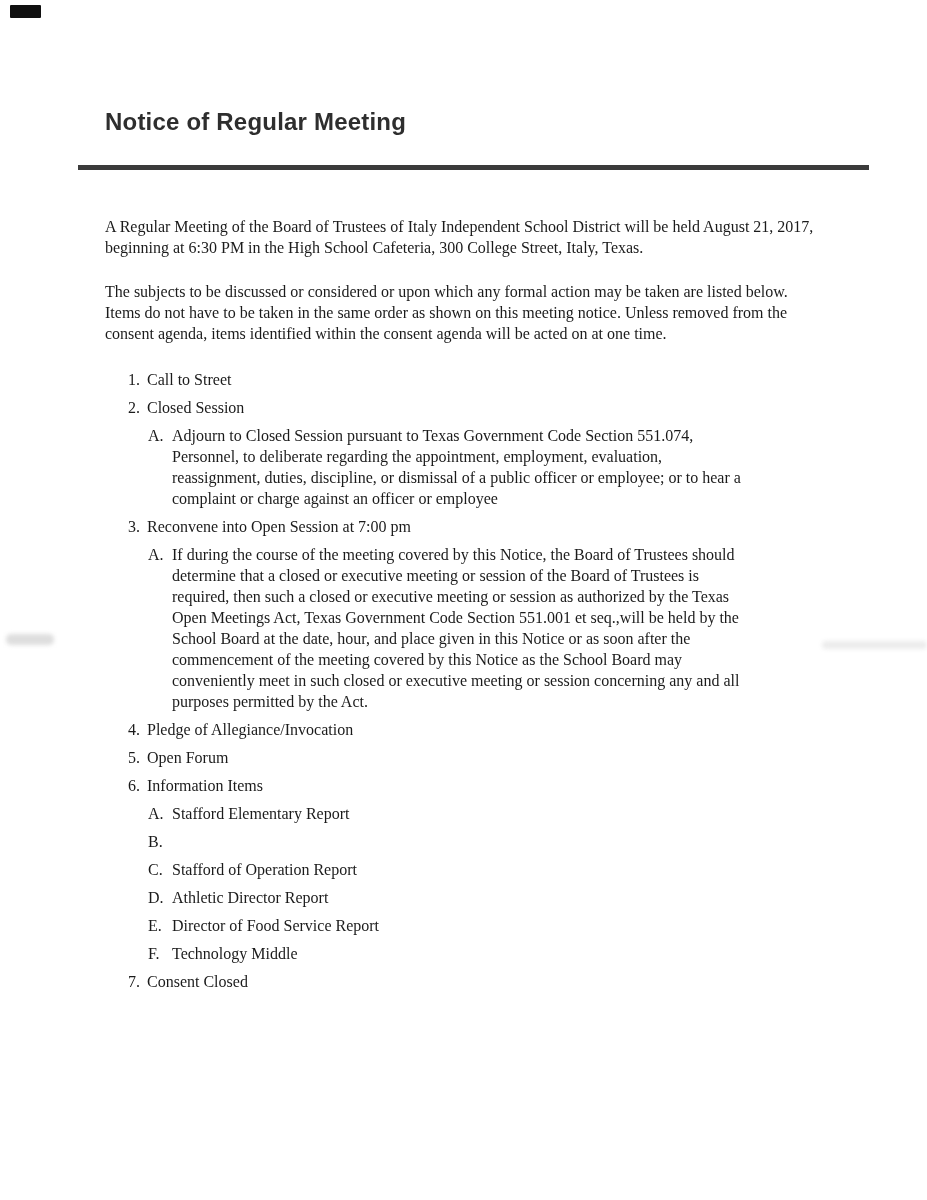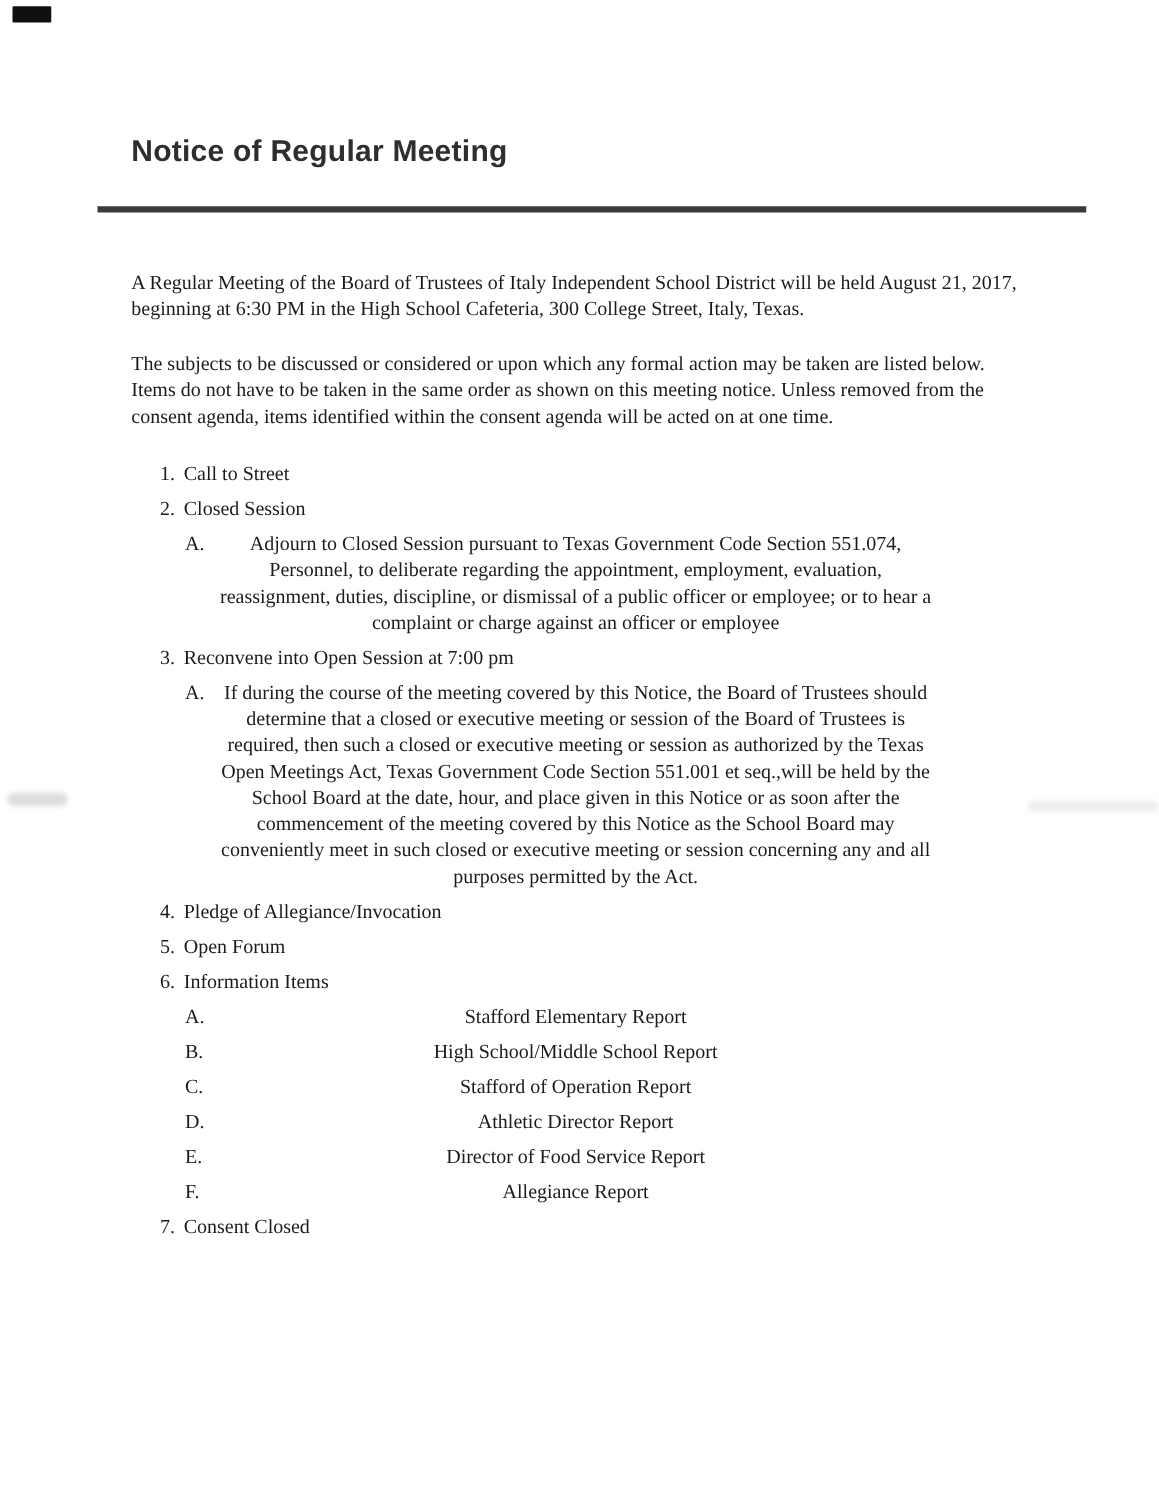--- a/index.html
+++ b/index.html
@@ -79,21 +79,21 @@
   }
   .row .num{
     margin-left:23px;
     width:19px;flex:none;
   }
   .row .txt{width:700px;}
   .row.sub .letter{
     margin-left:43px;
     width:24px;flex:none;
   }
-  .row.sub .txt{width:610px;text-align:center;}
+  .row.sub .txt{width:610px;}
 </style>
 </head>
 <body>
 
 <div class="page">
 
   <div class="artifact-topleft"></div>
   <div class="smudge-left"></div>
   <div class="smudge-right"></div>
 
@@ -143,37 +143,36 @@
     <div class="row">
       <span class="num">6.</span>
       <span class="txt">Information Items</span>
     </div>
     <div class="row sub">
       <span class="letter">A.</span>
       <span class="txt">Stafford Elementary Report</span>
     </div>
     <div class="row sub">
       <span class="letter">B.</span>
-      <span class="txt">High School/Middle School Report</span>
     </div>
     <div class="row sub">
       <span class="letter">C.</span>
       <span class="txt">Stafford of Operation Report</span>
     </div>
     <div class="row sub">
       <span class="letter">D.</span>
       <span class="txt">Athletic Director Report</span>
     </div>
     <div class="row sub">
       <span class="letter">E.</span>
       <span class="txt">Director of Food Service Report</span>
     </div>
     <div class="row sub">
       <span class="letter">F.</span>
-      <span class="txt">Allegiance Report</span>
+      <span class="txt">Technology Middle</span>
     </div>
 
     <div class="row">
       <span class="num">7.</span>
       <span class="txt">Consent Closed</span>
     </div>
 
   </div>
 </div>
 

